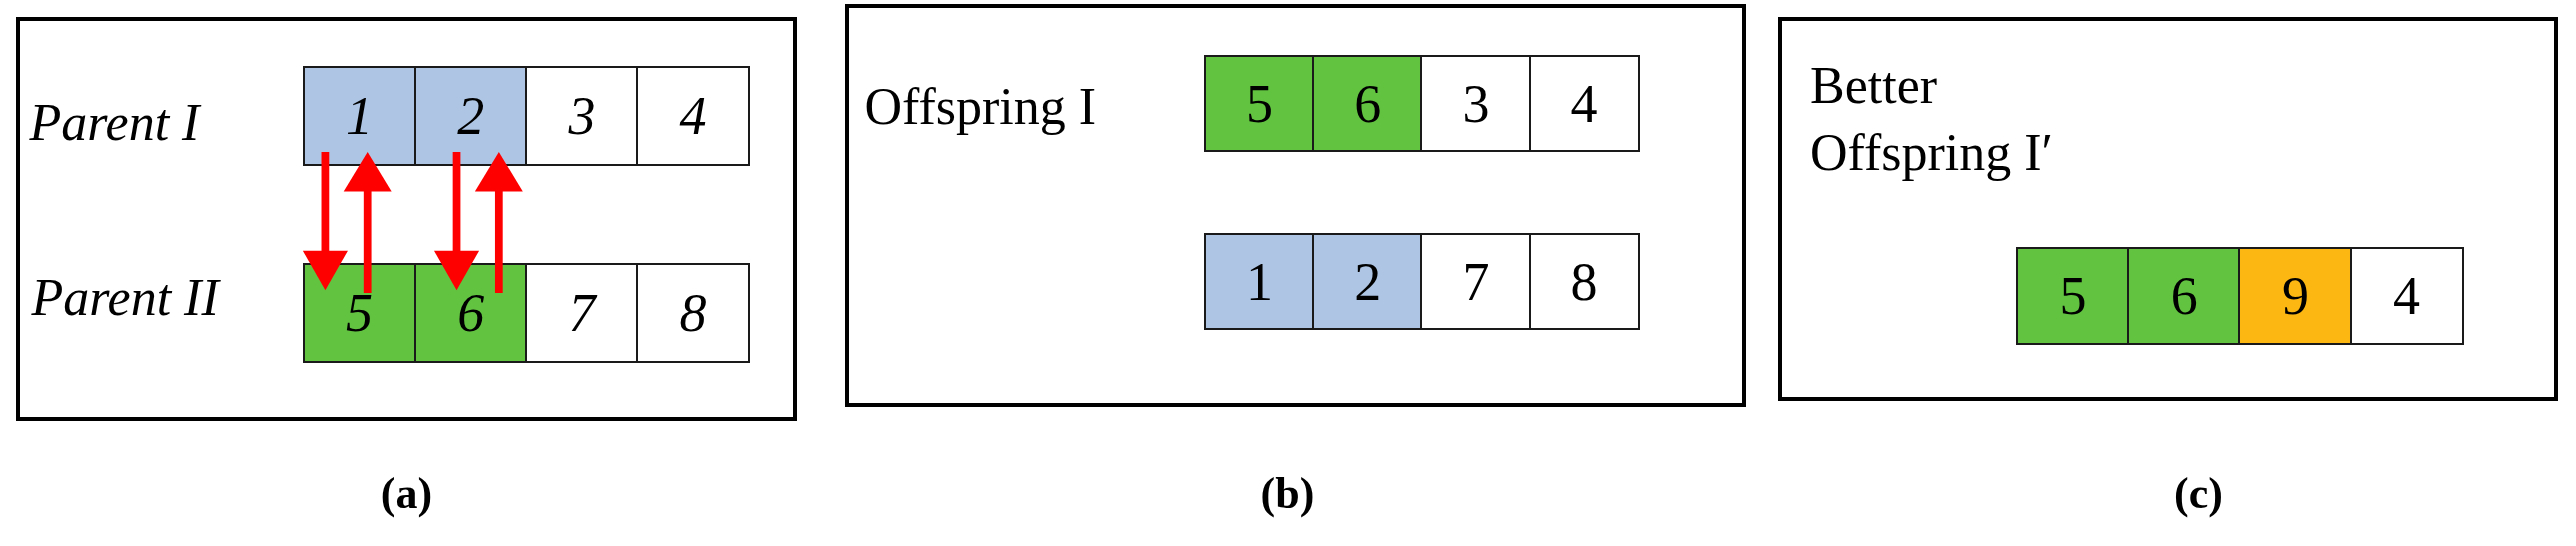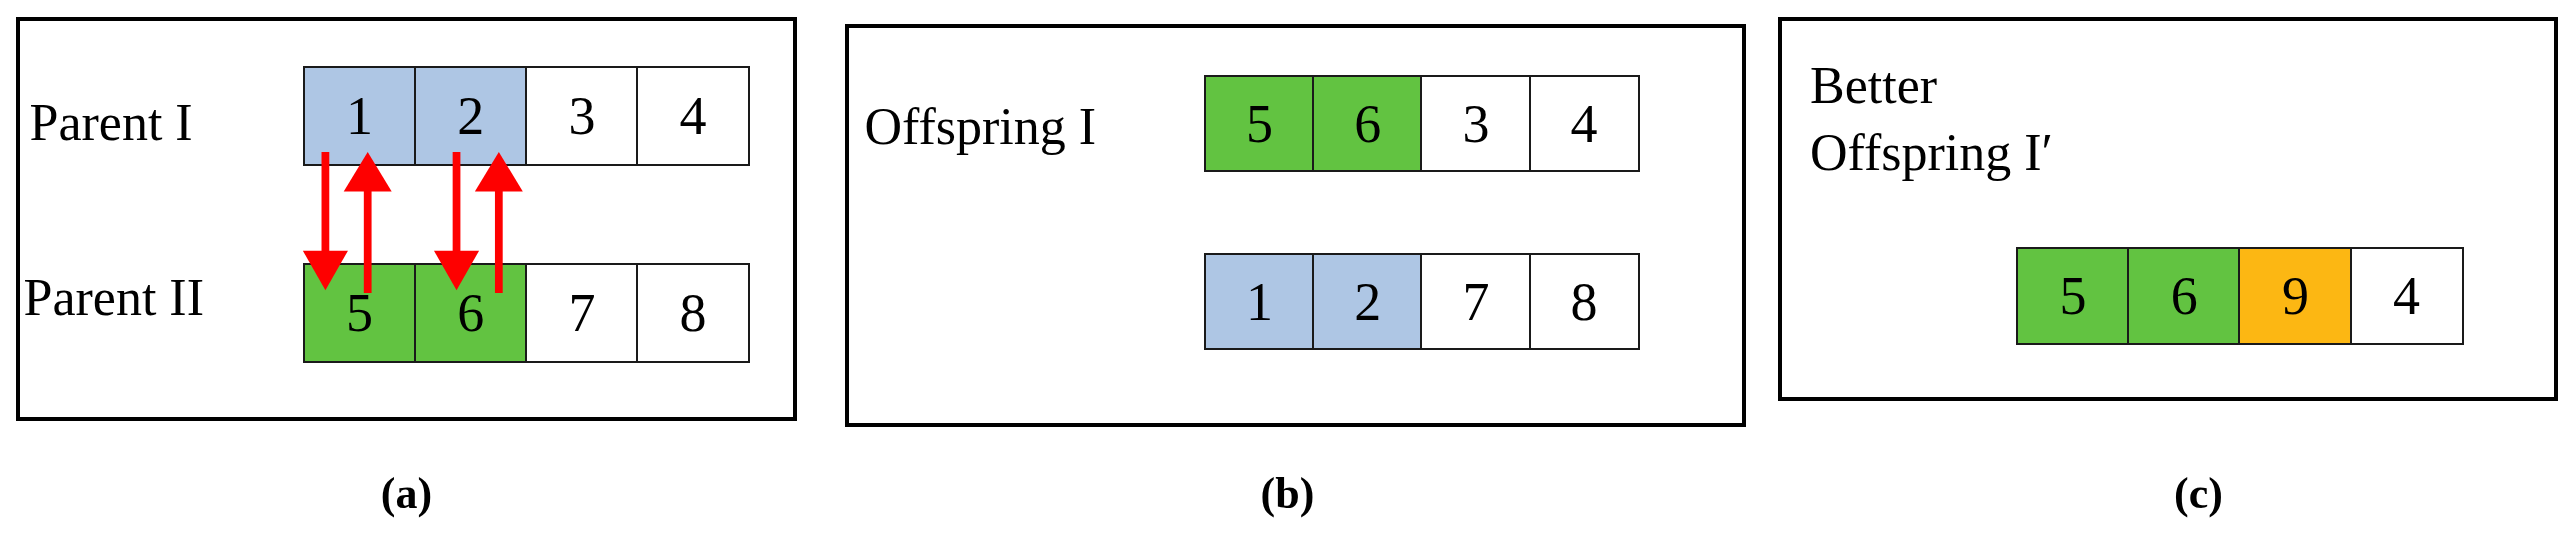--- a/index.html
+++ b/index.html
@@ -16,22 +16,22 @@
     font-family: "Liberation Serif", "DejaVu Serif", serif;
   }
 
   
   .panel {
     position: absolute;
     box-sizing: border-box;
     border: 4.2px solid #000000;
     background: #ffffff;
   }
-  #panel-a { left: 15.5px;   top: 17px; width: 781px; height: 404px; }
-  #panel-b { left: 845px; top: 24px; width: 901px; height: 403px; }
+  #panel-a { left: 15.5px;   top: 17px; width: 781px; height: 404px; font-style: italic; }
+  #panel-b { left: 845px; top: 4px; width: 901px; height: 403px; }
   #panel-c { left: 1778px; top: 17px; width: 780px; height: 384px; }
 
   
   .row-label {
     position: absolute;
     font-size: 52px;
     line-height: 1.0;
     color: #000000;
     white-space: nowrap;
     font-family: "Liberation Serif", "DejaVu Serif", serif;
@@ -88,21 +88,21 @@
 
     <div class="row-label" style="left: 10px; top: 76px;">Parent I</div>
 
     <div class="strip" style="left: 283px; top: 45px;">
       <div class="cell blue" style="width:114px;height:100px;">1</div>
       <div class="cell blue" style="width:114px;height:100px;">2</div>
       <div class="cell white" style="width:114px;height:100px;">3</div>
       <div class="cell white" style="width:114px;height:100px;">4</div>
     </div>
 
-    <div class="row-label" style="left: 4px; top: 251px;">Parent II</div>
+    <div class="row-label" style="left: 12px; top: 251px;">Parent II</div>
 
     <div class="strip" style="left: 283px; top: 242px;">
       <div class="cell green" style="width:114px;height:100px;">5</div>
       <div class="cell green" style="width:114px;height:100px;">6</div>
       <div class="cell white" style="width:114px;height:100px;">7</div>
       <div class="cell white" style="width:114px;height:100px;">8</div>
     </div>
 
     <svg class="arrow" style="left: 277px; top: 131px;" width="226" height="141" viewBox="0 0 320 200">
 

